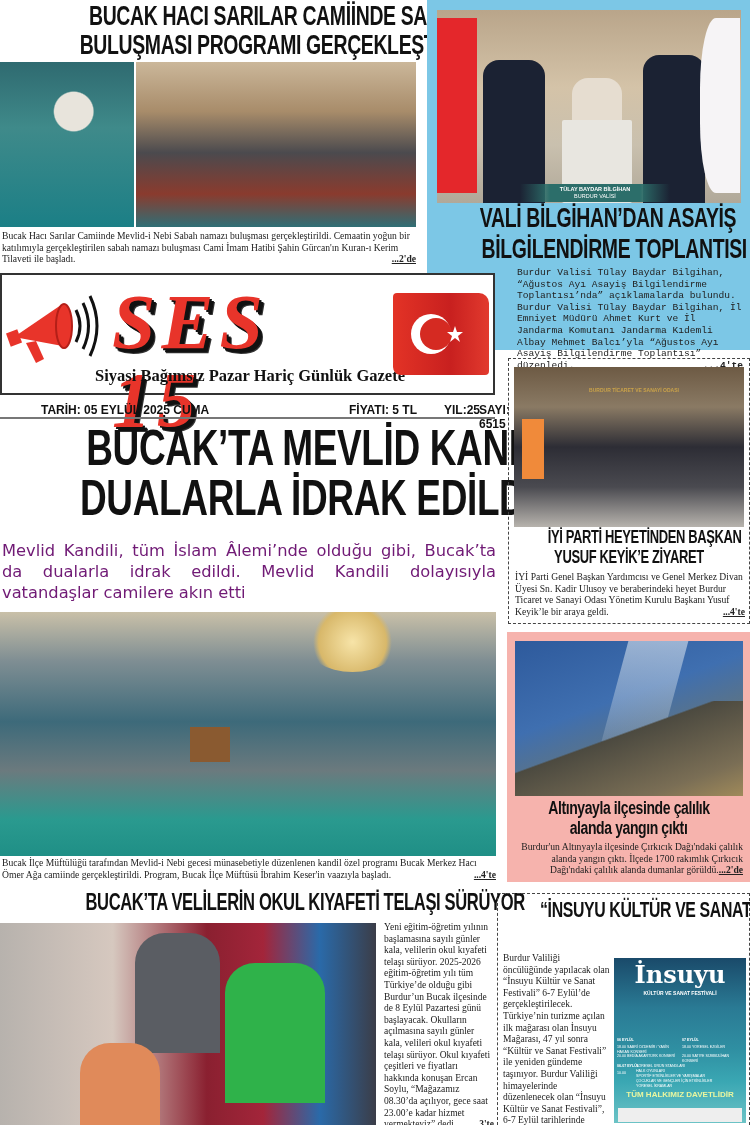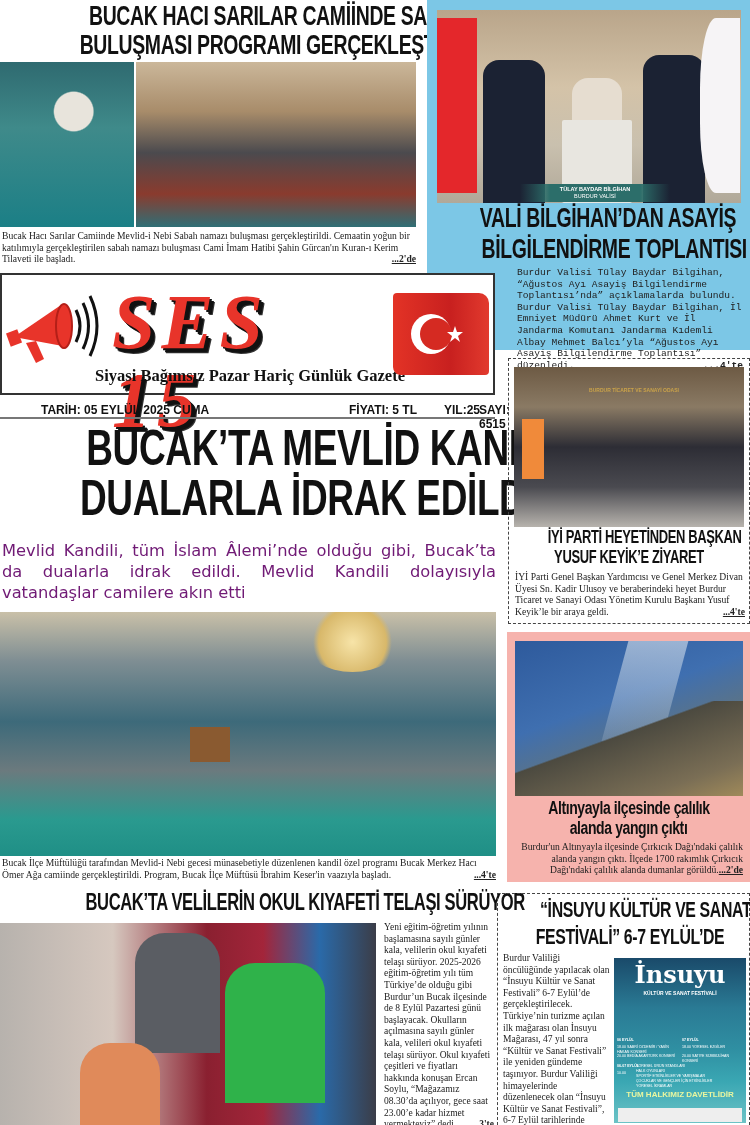--- a/index.html
+++ b/index.html
@@ -204,21 +204,20 @@
   <div style="position:absolute;left:80px;top:120px;width:80px;height:82px;background:#e08a5a;border-radius:30px 30px 0 0;"></div>
 </div>
 <div id="s5-text" class="abs body-text">
   <span>Yeni eğitim-öğretim yılının başlamasına sayılı günler kala, velilerin okul kıyafeti telaşı sürüyor. 2025-2026 eğitim-öğretim yılı tüm Türkiye’de olduğu gibi Burdur’un Bucak ilçesinde de 8 Eylül Pazartesi günü başlayacak. Okulların açılmasına sayılı günler kala, velileri okul kıyafeti telaşı sürüyor. Okul kıyafeti çeşitleri ve fiyatları hakkında konuşan Ercan Soylu, “Mağazamız 08.30’da açılıyor, gece saat 23.00’e kadar hizmet vermekteyiz” dedi.</span>
   <span class="more">...3'te</span>
 </div>
 
 <div id="s6-box" class="abs"></div>
 <div id="s6-head" class="abs headline">
   <div><span class="cond">“İNSUYU KÜLTÜR VE SANAT</span></div>
-  <div><span class="cond">FESTİVALİ” 6-7 EYLÜL’DE</span></div>
 </div>
 <div id="s6-text" class="abs body-text">
   <span>Burdur Valiliği öncülüğünde yapılacak olan “İnsuyu Kültür ve Sanat Festivali” 6-7 Eylül’de gerçekleştirilecek. Türkiye’nin turizme açılan ilk mağarası olan İnsuyu Mağarası, 47 yıl sonra “Kültür ve Sanat Festivali” ile yeniden gündeme taşınıyor. Burdur Valiliği himayelerinde düzenlenecek olan “İnsuyu Kültür ve Sanat Festivali”, 6-7 Eylül tarihlerinde gerçekleştirilecek.</span>
   
 </div>
 <div id="s6-poster" class="abs">
   <div class="p-title">İnsuyu</div>
   <div class="p-sub">KÜLTÜR VE SANAT FESTİVALİ</div>
   <div class="p-row" style="left:3px;top:80px;font-weight:700">06 EYLÜL</div>
   <div class="p-row" style="left:3px;top:87px;width:62px">18.00  SABRİ ÖZDEMİR / YASİN HAKAN KONSERİ</div>

